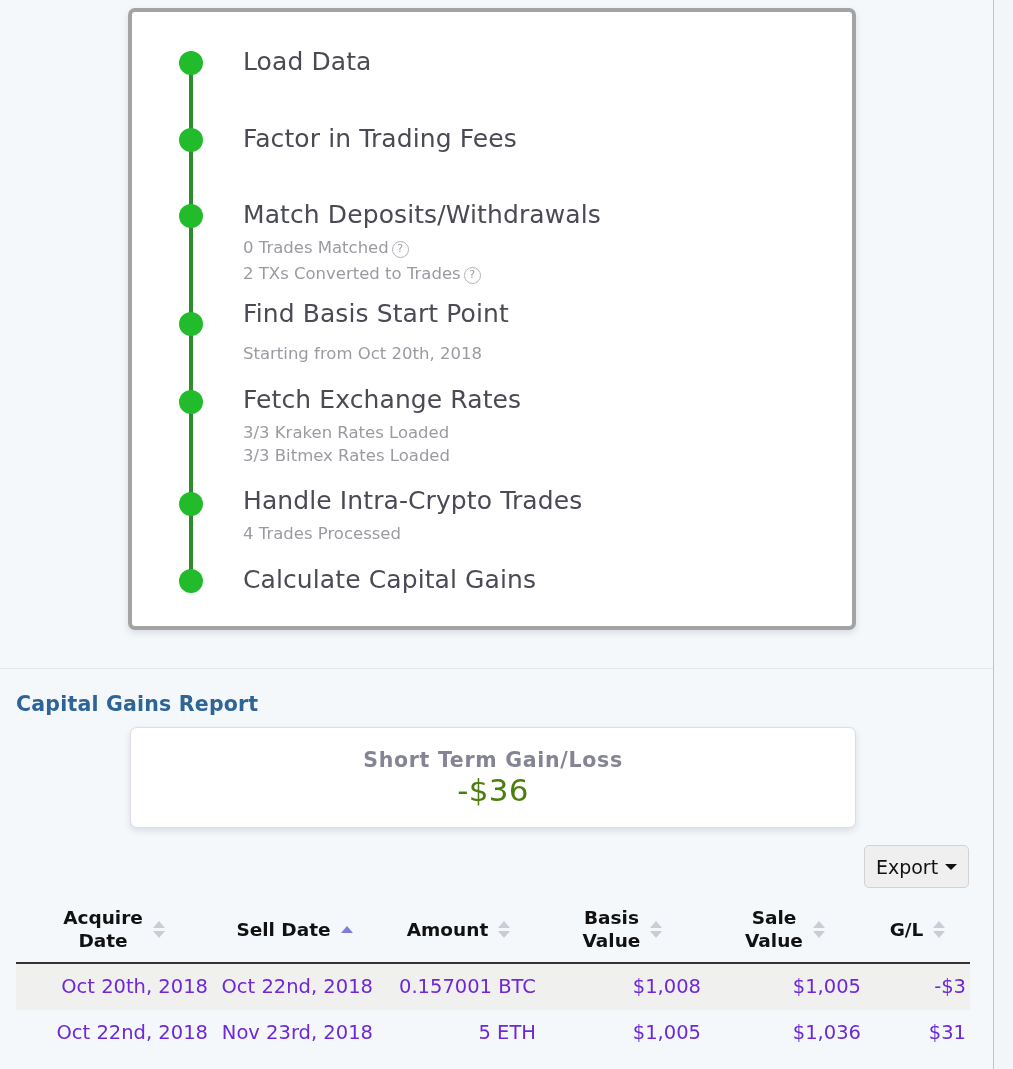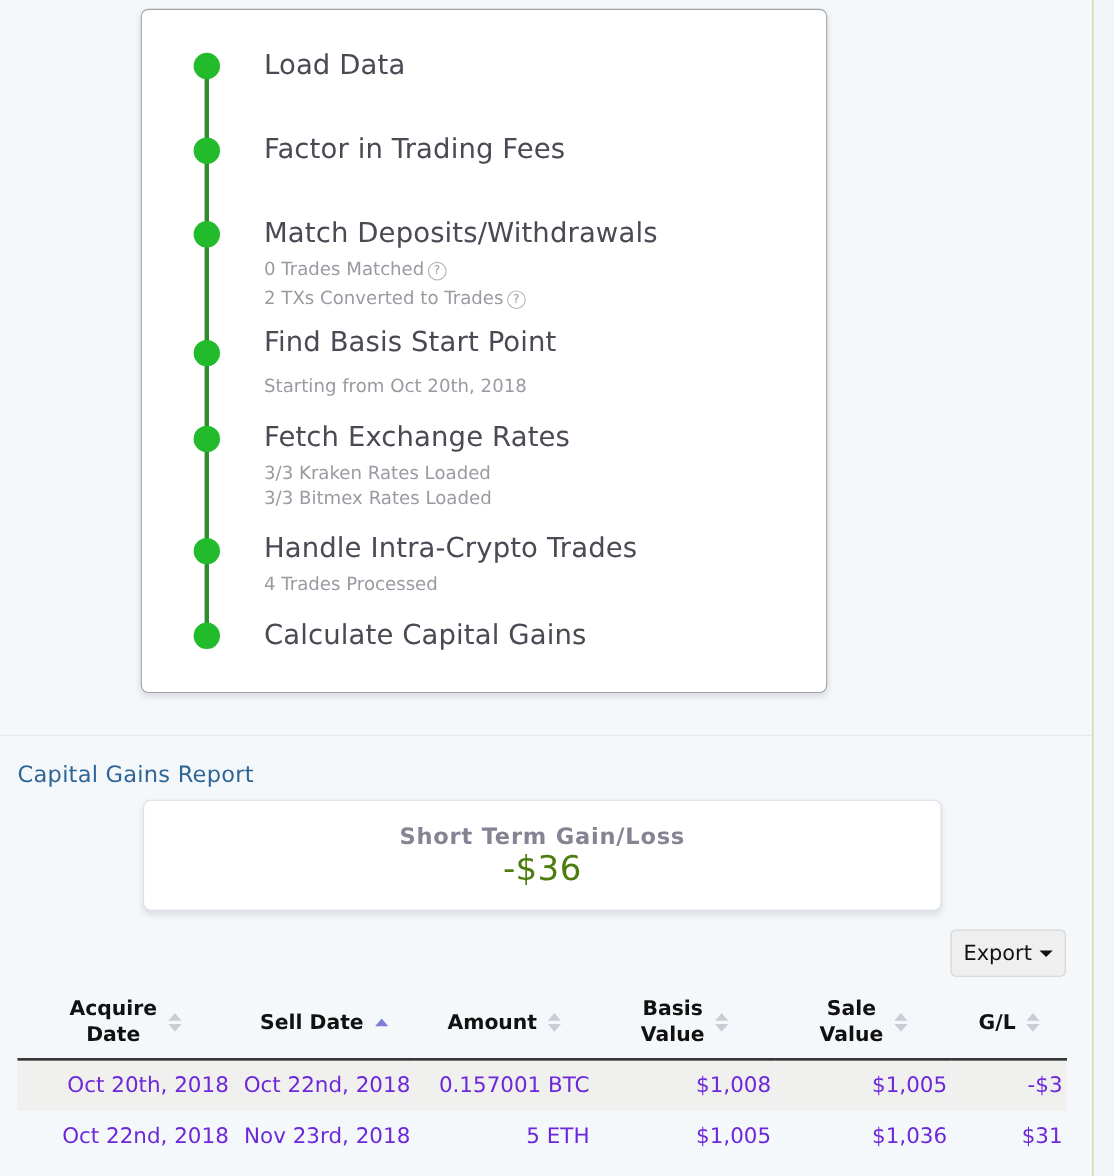--- a/index.html
+++ b/index.html
@@ -31,24 +31,24 @@
     width: 19px;
     height: 1069px;
     background: #f2f6f9;
   }
 
   
   #progress-card {
     position: absolute;
     left: 128px;
     top: 8px;
-    width: 624px;
+    width: 728px;
     height: 622px;
     background: #ffffff;
-    border: 1px solid #a3a3a3;
+    border: 4px solid #a3a3a3;
     border-radius: 7px;
     box-shadow: 0 3px 6px rgba(80, 85, 120, 0.16);
     box-sizing: border-box;
   }
 
   #timeline {
     position: absolute;
     left: 0;
     top: 0;
     width: 100%;
@@ -117,21 +117,21 @@
     height: 1px;
     background: #e2e7ec;
   }
 
   
   #report-title {
     position: absolute;
     left: 16px;
     top: 692px;
     font-size: 20.5px;
-    font-weight: normal;
+    font-weight: bold;
     color: #2e6496;
     letter-spacing: 0.2px;
   }
 
   
   #summary-card {
     position: absolute;
     left: 130px;
     top: 727px;
     width: 726px;

